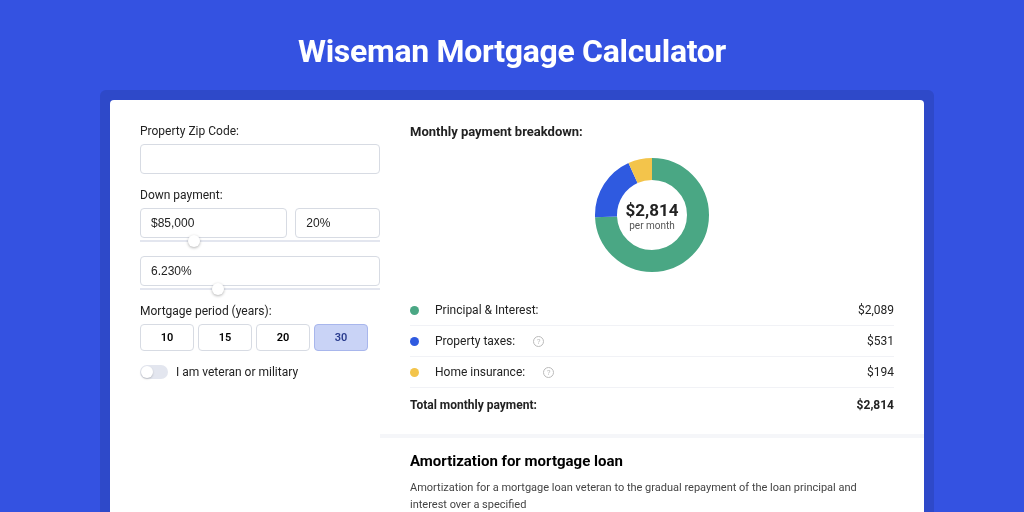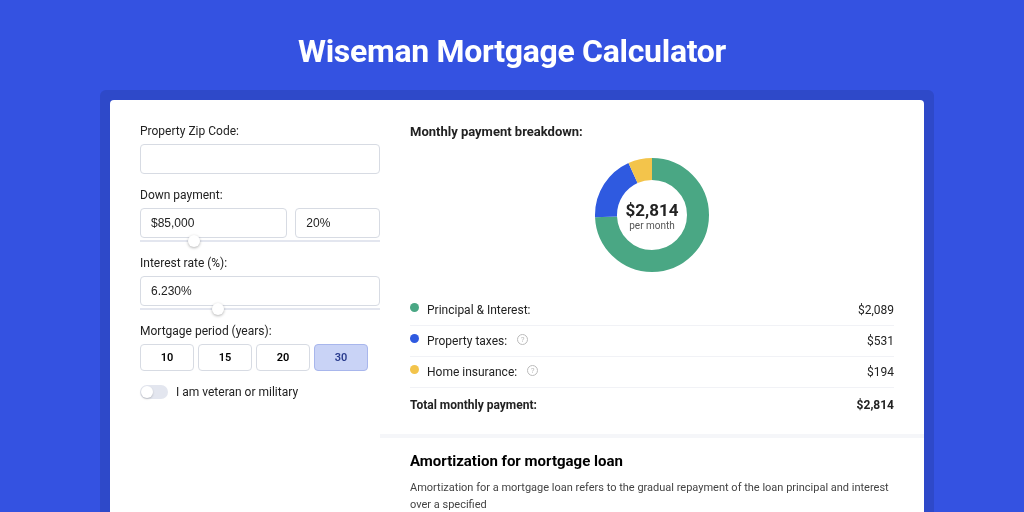--- a/index.html
+++ b/index.html
@@ -148,21 +148,21 @@
     padding: 8px 0;
     border-bottom: 1px solid #f1f2f6;
     font-size: 12px;
     color: #222;
   }
   .legend-row.total {
     font-weight: 700;
     border-bottom: none;
     padding-top: 10px;
   }
-  .legend-left { display: flex; align-items: flex-start; gap: 8px; }
+  .legend-left { display: flex; align-items: center; gap: 16px; }
   .dot { width: 9px; height: 9px; border-radius: 50%; display: inline-block; }
   .info-icon {
     display: inline-flex;
     width: 11px;
     height: 11px;
     border: 1px solid #bbb;
     border-radius: 50%;
     font-size: 8px;
     color: #bbb;
     align-items: center;
@@ -200,21 +200,20 @@
       <div class="row">
         <input class="input" type="text" value="$85,000" style="">
         <input class="input" type="text" value="20%" style="">
       </div>
       <div class="slider-track">
         <div class="slider-thumb" style="left:20%"></div>
       </div>
     </div>
 
     <div class="field">
-      <span class="label">Interest rate (%):</span>
       <input class="input" type="text" value="6.230%" style="">
       <div class="slider-track">
         <div class="slider-thumb" style="left:30%"></div>
       </div>
     </div>
 
     <div class="field">
       <span class="label">Mortgage period (years):</span>
       <div class="period-btns">
         <div class="period-btn">10</div>
@@ -276,19 +275,19 @@
       <span>$194</span>
     </div>
 
     <div class="legend-row total">
       <span>Total monthly payment:</span>
       <span>$2,814</span>
     </div>
 
     <div class="amort">
       <div class="amort-title">Amortization for mortgage loan</div>
-      <div class="amort-text">Amortization for a mortgage loan refers to the gradual repayment of the loan principal and interest over a specified</div>
+      <div class="amort-text">Amortization for a mortgage loan veteran to the gradual repayment of the loan principal and interest over a specified</div>
     </div>
 
   </div>
 
 </div>
 </div>
 
 </body></html>

